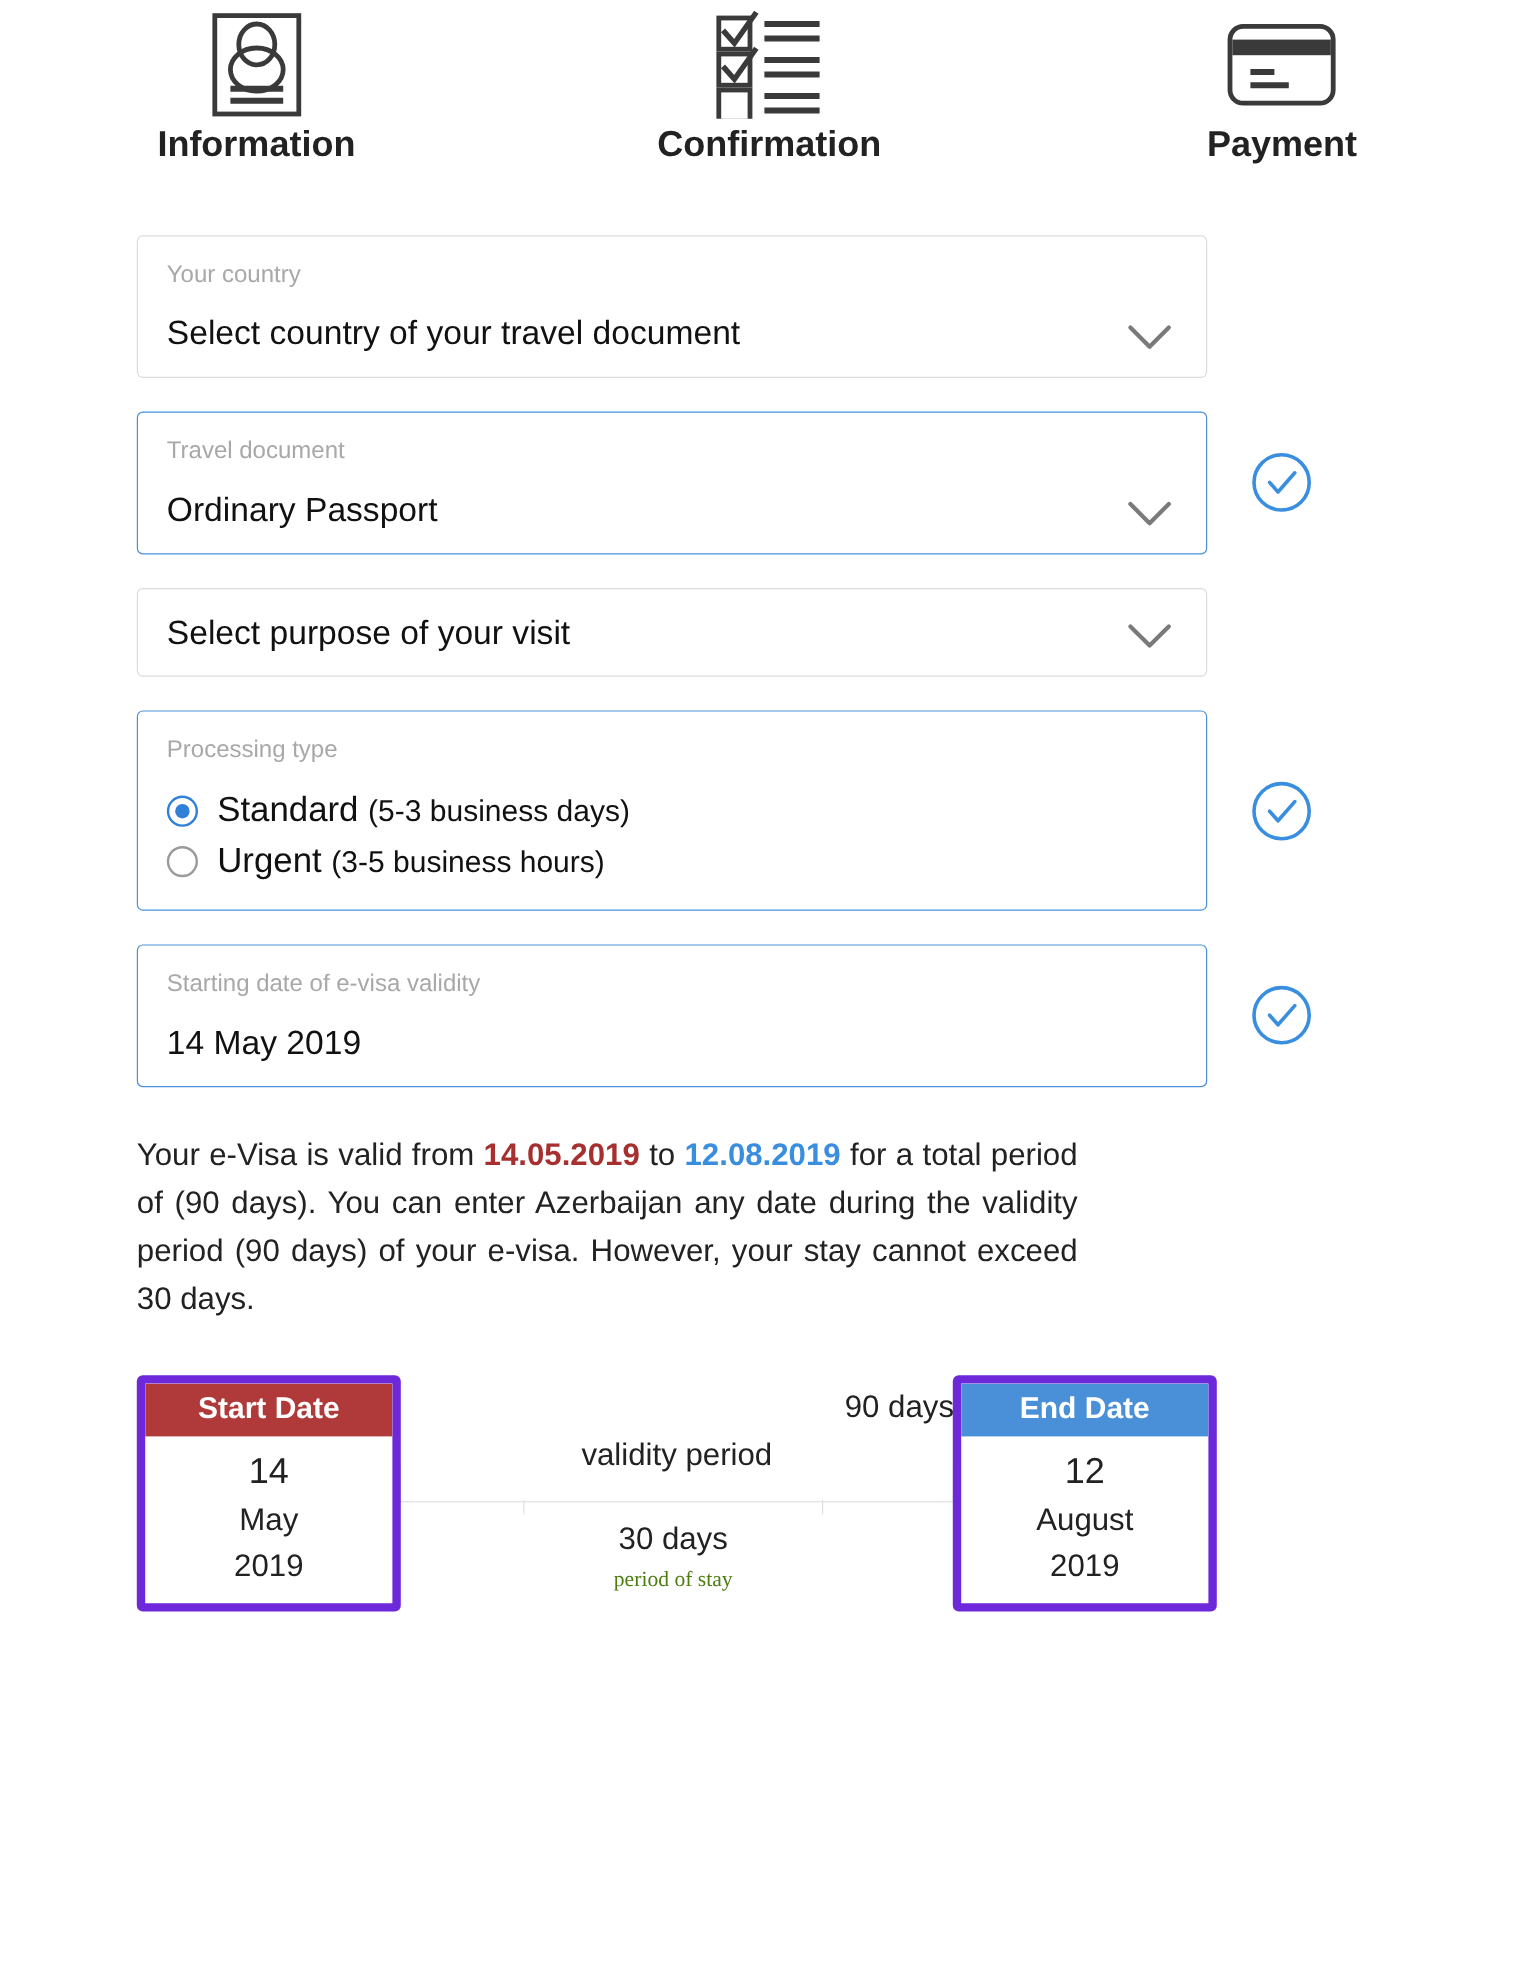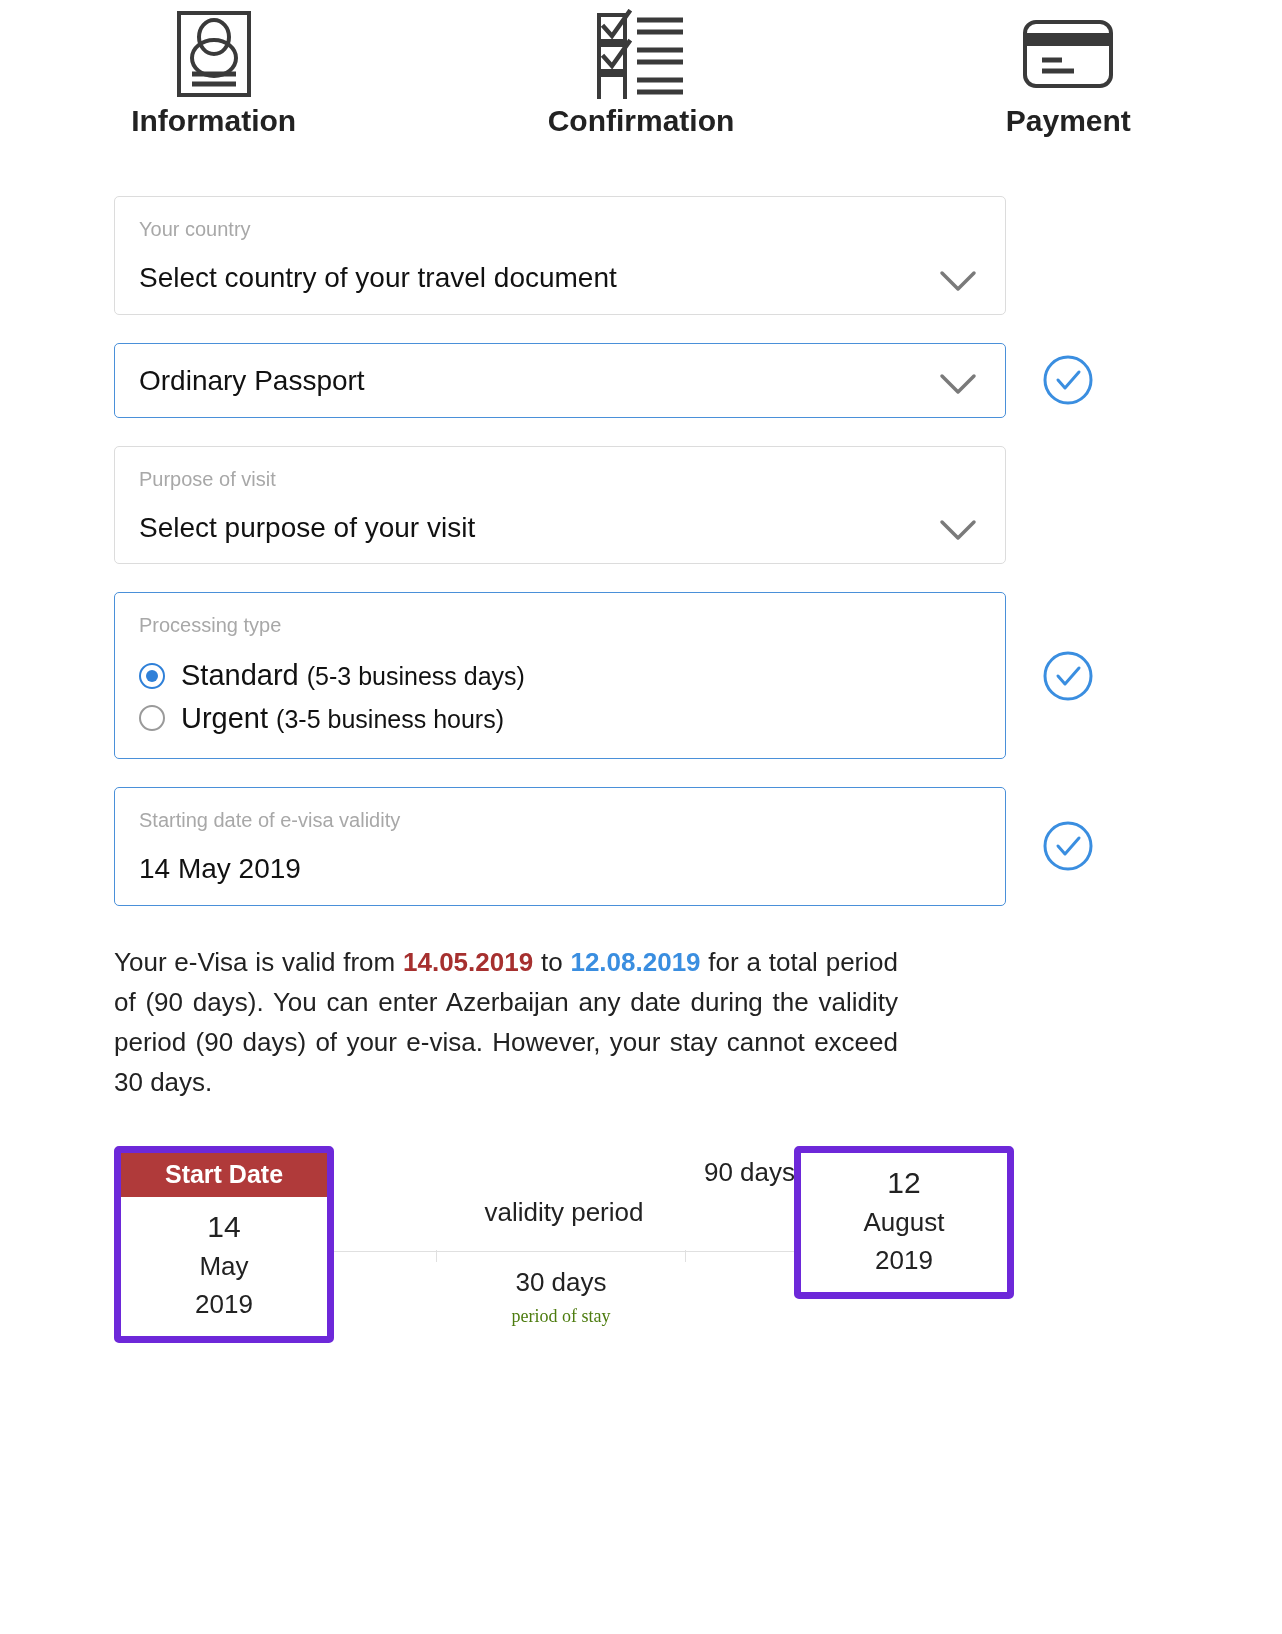--- a/index.html
+++ b/index.html
@@ -324,38 +324,38 @@
         <svg width="38" height="22" viewBox="0 0 38 22">
           <polyline points="3,3 19,19 35,3" fill="none" stroke="#7a7a7a" stroke-width="3.5" stroke-linecap="round" stroke-linejoin="round"></polyline>
         </svg>
       </div>
     </div>
     <div class="check-spacer"></div>
   </div>
 
   <div class="field-row">
     <div class="field active">
+      <div class="field-label">Travel document</div>
       <div class="field-value">Ordinary Passport</div>
       <div class="chevron">
         <svg width="38" height="22" viewBox="0 0 38 22">
           <polyline points="3,3 19,19 35,3" fill="none" stroke="#7a7a7a" stroke-width="3.5" stroke-linecap="round" stroke-linejoin="round"></polyline>
         </svg>
       </div>
     </div>
     <div class="check-badge">
       <svg width="52" height="52" viewBox="0 0 52 52">
         <circle cx="26" cy="26" r="23" fill="none" stroke="#3a8ee0" stroke-width="3"></circle>
         <polyline points="16,26 23,34 37,18" fill="none" stroke="#3a8ee0" stroke-width="3" stroke-linecap="round" stroke-linejoin="round"></polyline>
       </svg>
     </div>
   </div>
 
   <div class="field-row">
     <div class="field">
-      <div class="field-label">Purpose of visit</div>
       <div class="field-value">Select purpose of your visit</div>
       <div class="chevron">
         <svg width="38" height="22" viewBox="0 0 38 22">
           <polyline points="3,3 19,19 35,3" fill="none" stroke="#7a7a7a" stroke-width="3.5" stroke-linecap="round" stroke-linejoin="round"></polyline>
         </svg>
       </div>
     </div>
     <div class="check-spacer"></div>
   </div>
 
@@ -416,20 +416,21 @@
   <div class="date-card start">
     <div class="card-head start">Start Date</div>
     <div class="card-body">
       <div class="card-day">14</div>
       <div class="card-month">May</div>
       <div class="card-year">2019</div>
     </div>
   </div>
 
   <div class="date-card end">
+    <div class="card-head end">End Date</div>
     <div class="card-body">
       <div class="card-day">12</div>
       <div class="card-month">August</div>
       <div class="card-year">2019</div>
     </div>
   </div>
 
 </div>
 
 </body></html>

